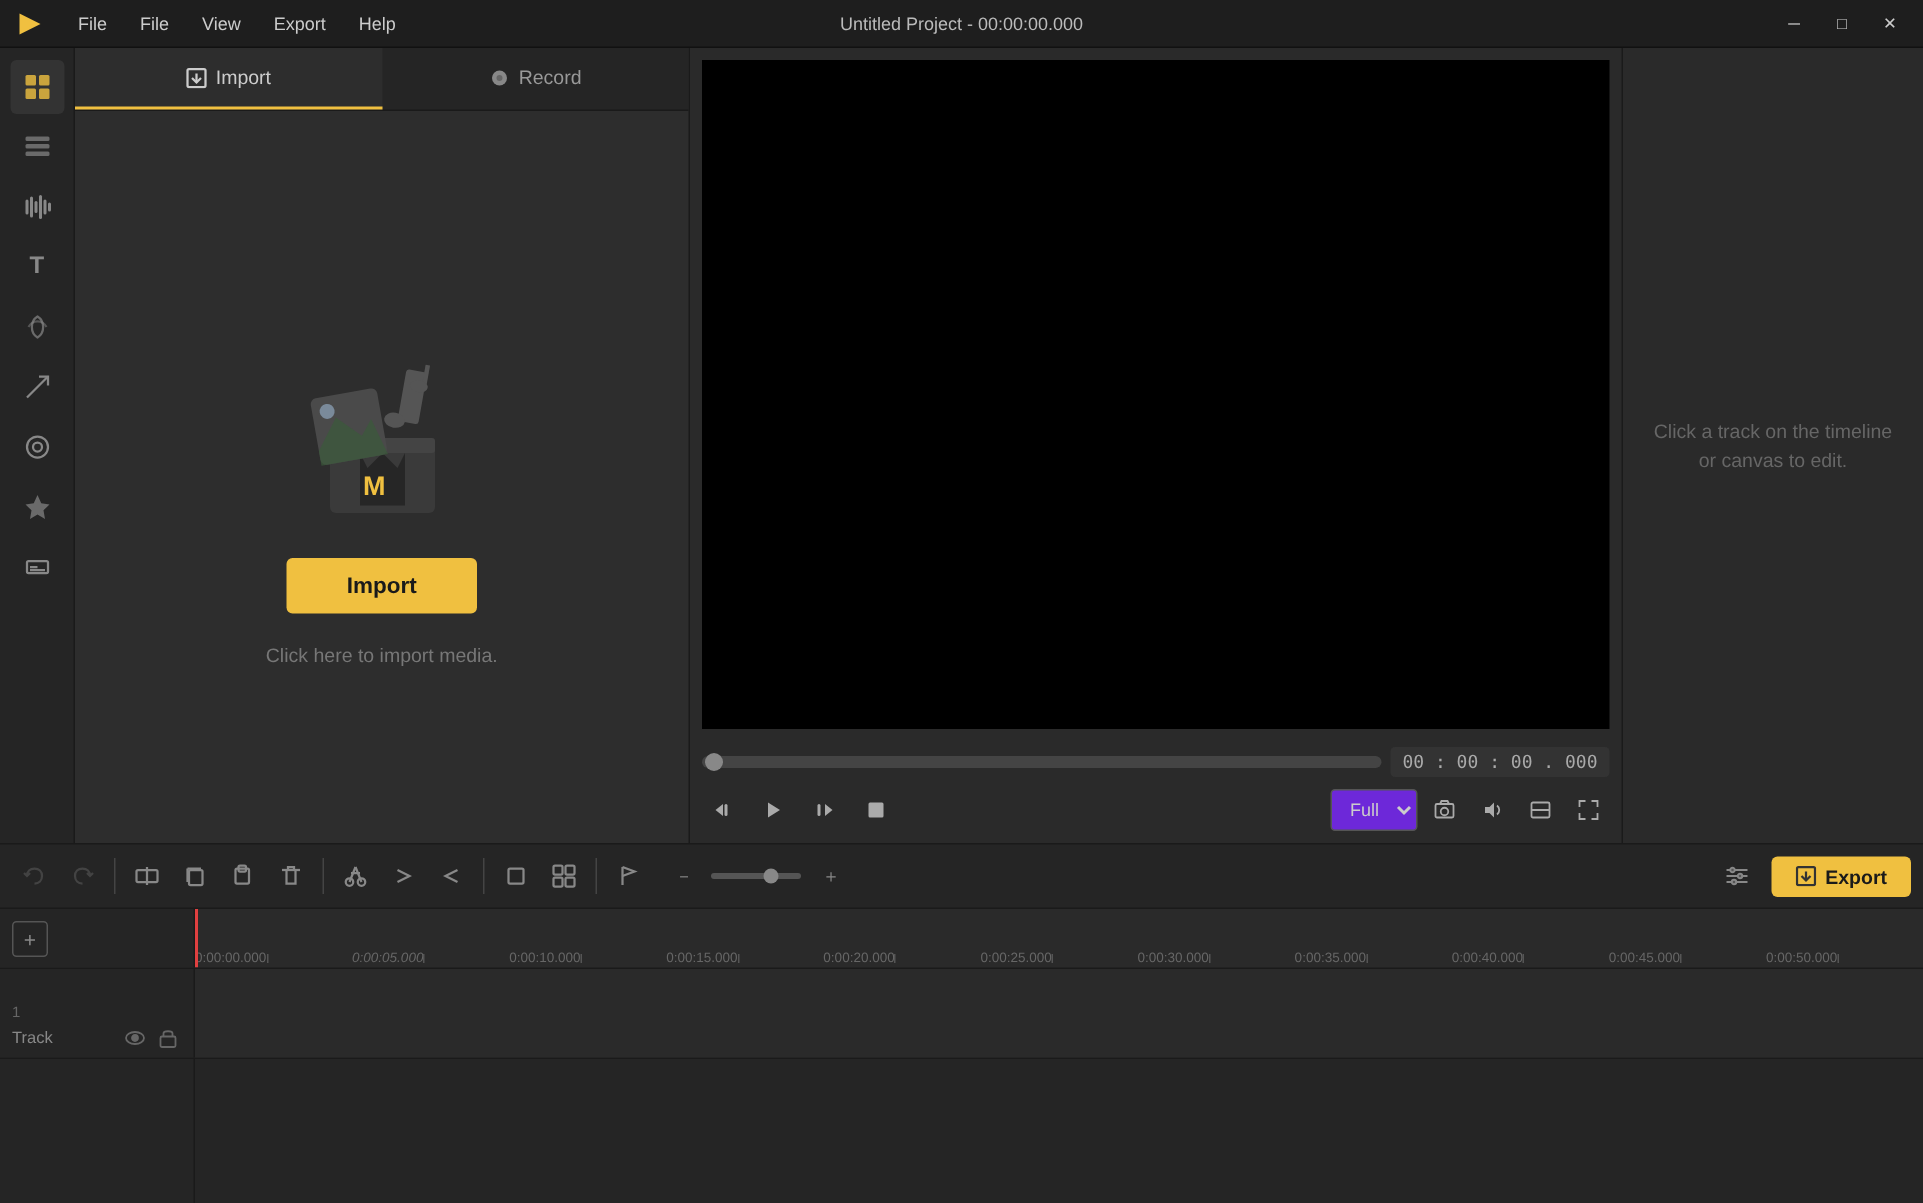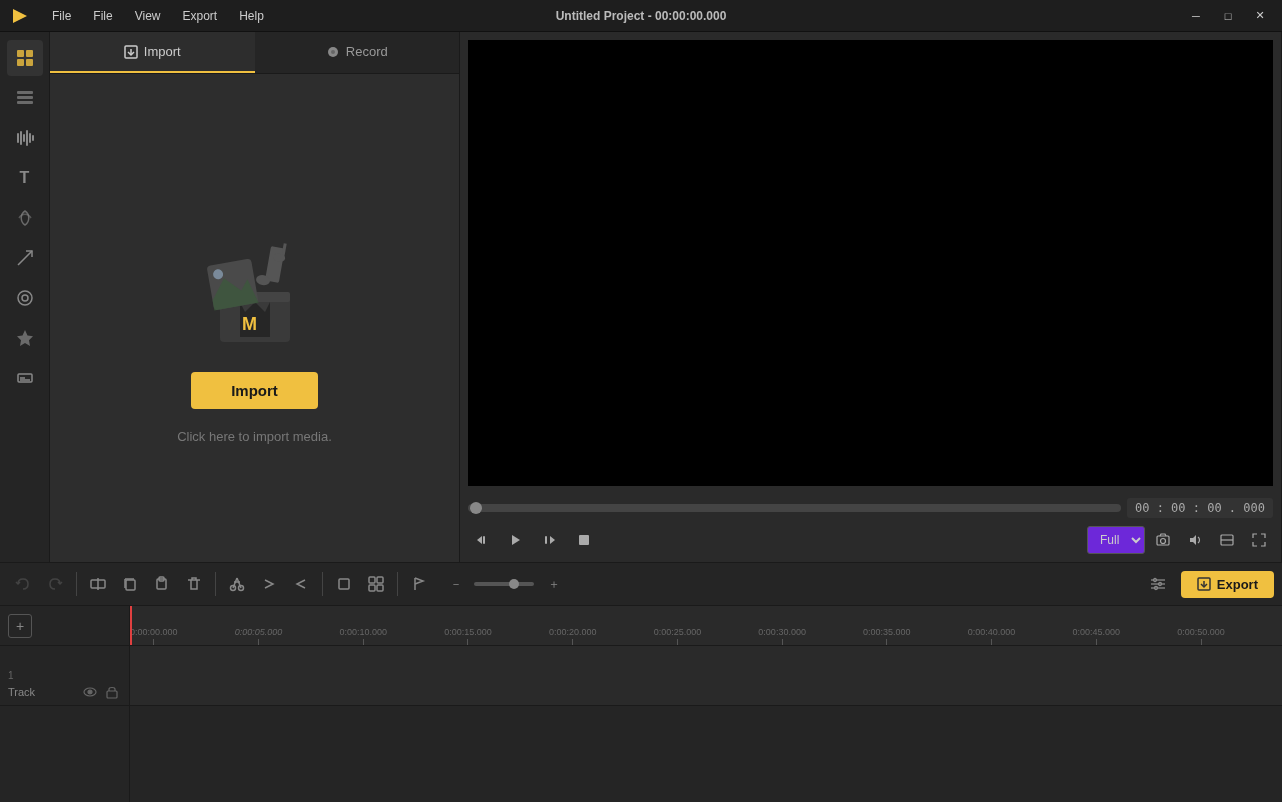--- a/index.html
+++ b/index.html
@@ -41,21 +41,20 @@
       color: #ccc;
       cursor: pointer;
       border-radius: 3px;
     }
     #titlebar-title {
       position: absolute;
       left: 50%;
       transform: translateX(-50%);
       font-size: 12px;
       color: #bbb;
-      font-weight: bold;
     }
     #titlebar-controls {
       display: flex;
       gap: 4px;
     }
     .win-btn {
       width: 28px;
       height: 20px;
       display: flex;
       align-items: center;
@@ -384,21 +383,21 @@
       display: flex;
       align-items: flex-end;
     }
     .ruler-mark {
       position: absolute;
       bottom: 0;
       font-size: 9px;
       color: #666;
       white-space: nowrap;
       display: flex;
-      flex-direction: column;
+      flex-direction: row;
       align-items: center;
     }
     .ruler-mark-line {
       width: 1px;
       height: 6px;
       background: #555;
     }
     .ruler-mark-label {
       margin-bottom: 2px;
     }
@@ -672,20 +671,23 @@
             <polyline points="1,5 1,1 5,1"></polyline>
             <polyline points="9,1 13,1 13,5"></polyline>
             <polyline points="1,9 1,13 5,13"></polyline>
             <polyline points="9,13 13,13 13,9"></polyline>
           </svg>
         </div>
       </div>
     </div>
   </div>
 
+  <div id="properties-panel">
+    <div id="properties-hint">Click a track on the timeline or canvas to edit.</div>
+  </div>
 
 </div>
 
 <div id="toolbar">
   <div class="tool-btn disabled">
     <svg width="16" height="16" viewBox="0 0 16 16" fill="none" stroke="currentColor" stroke-width="1.5">
       <path d="M3 8 C3 5 5 3 8 3 C11 3 13 5 13 8 C13 11 11 13 8 13"></path>
       <polyline points="1,6 3,8 5,6"></polyline>
     </svg>
   </div>

